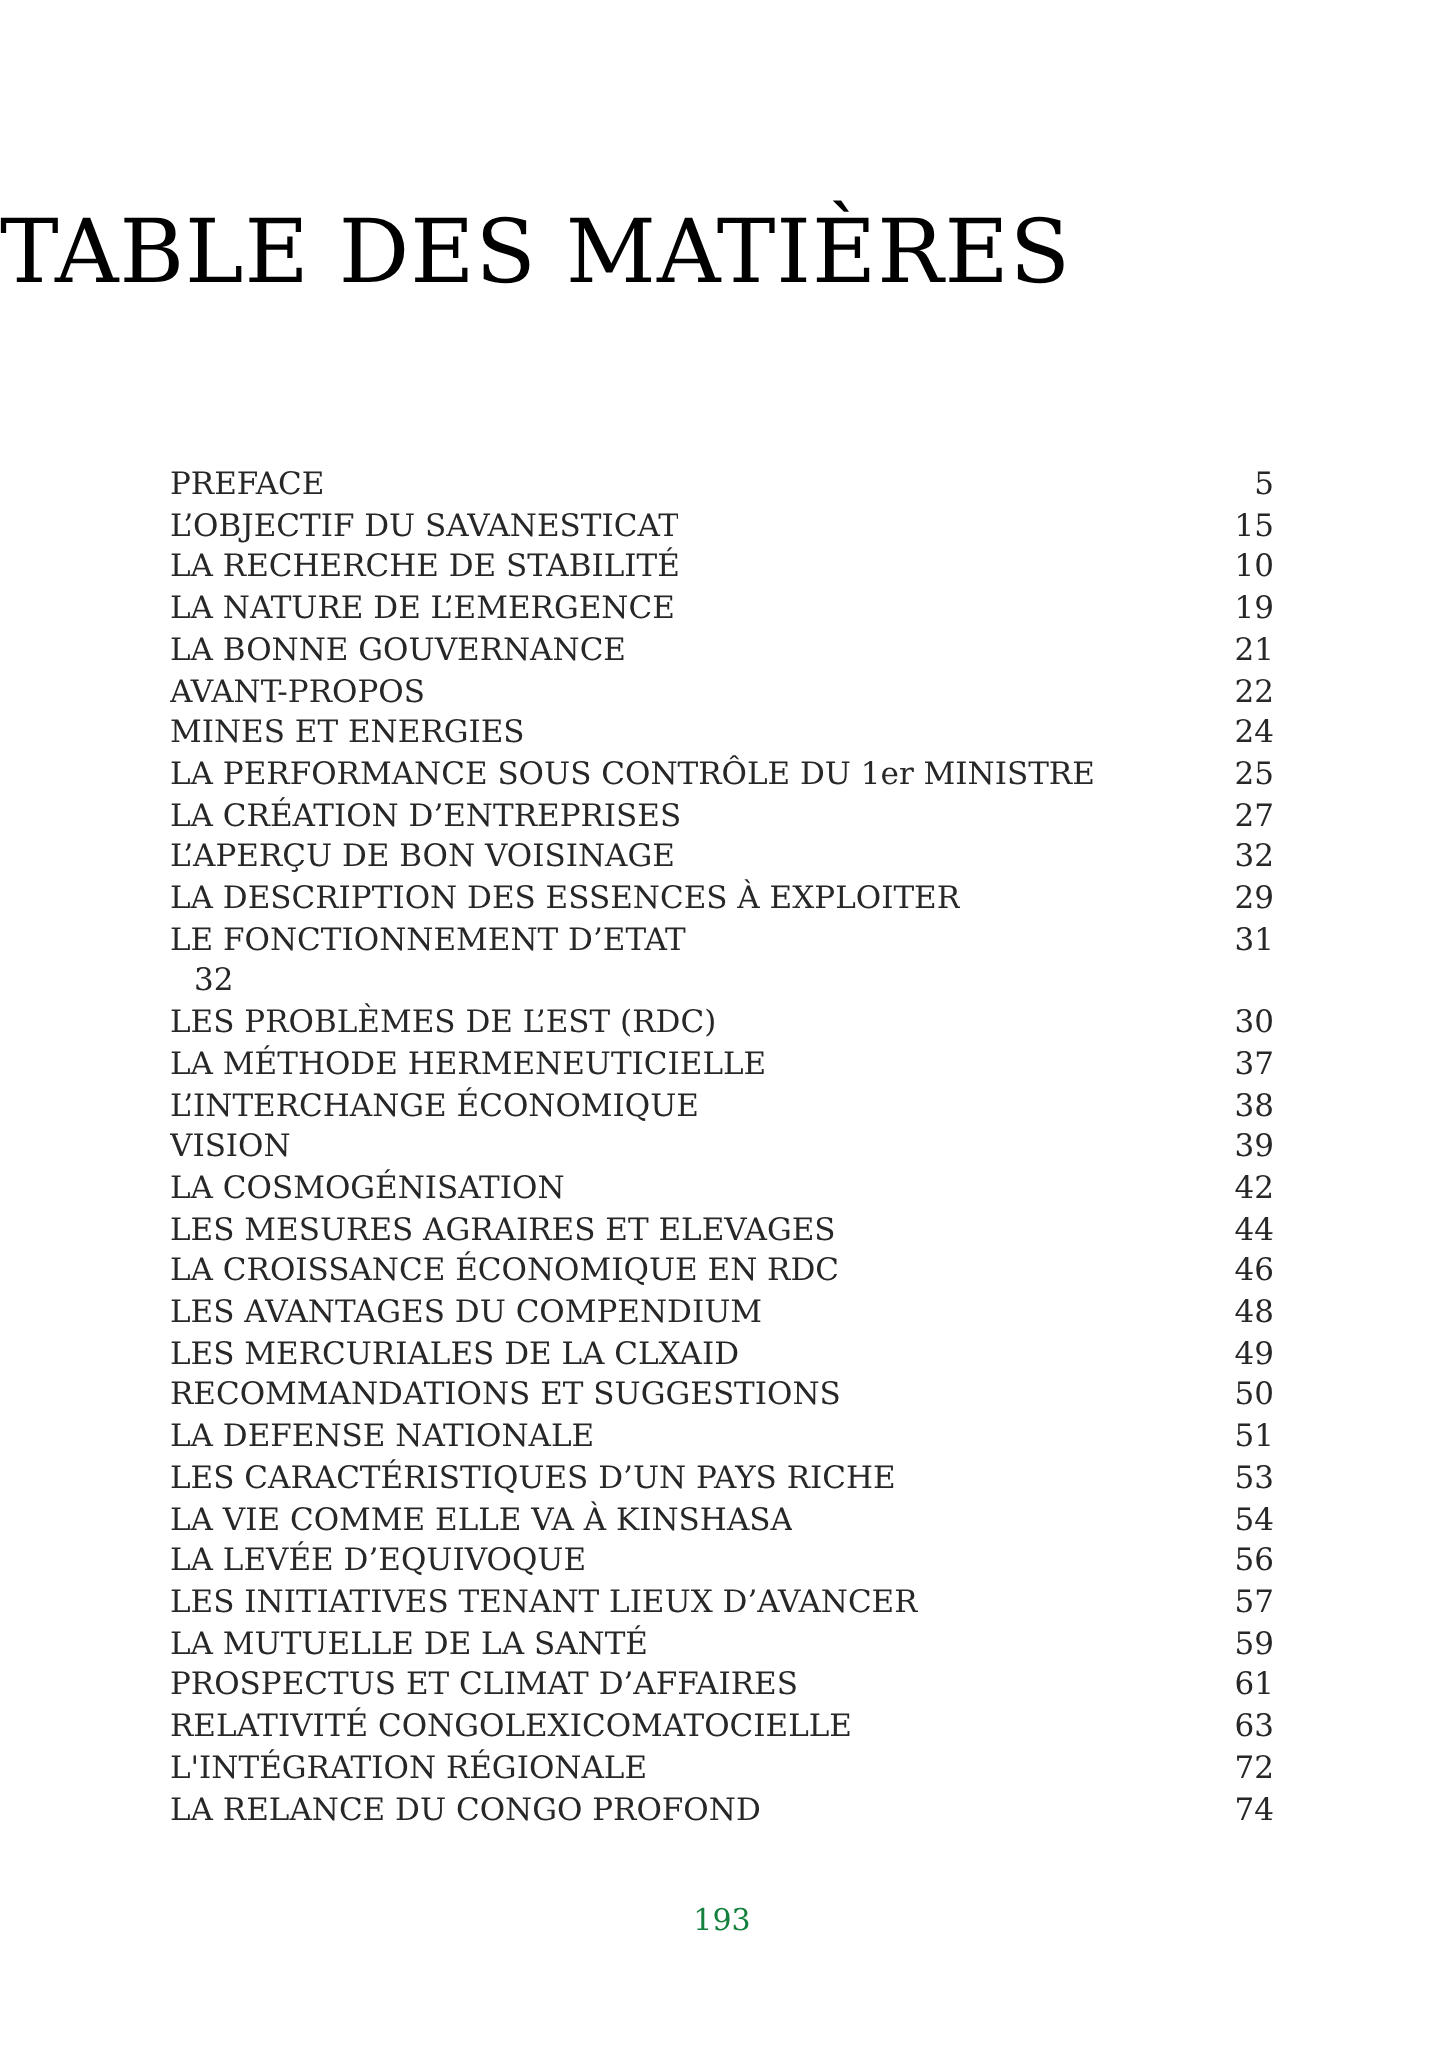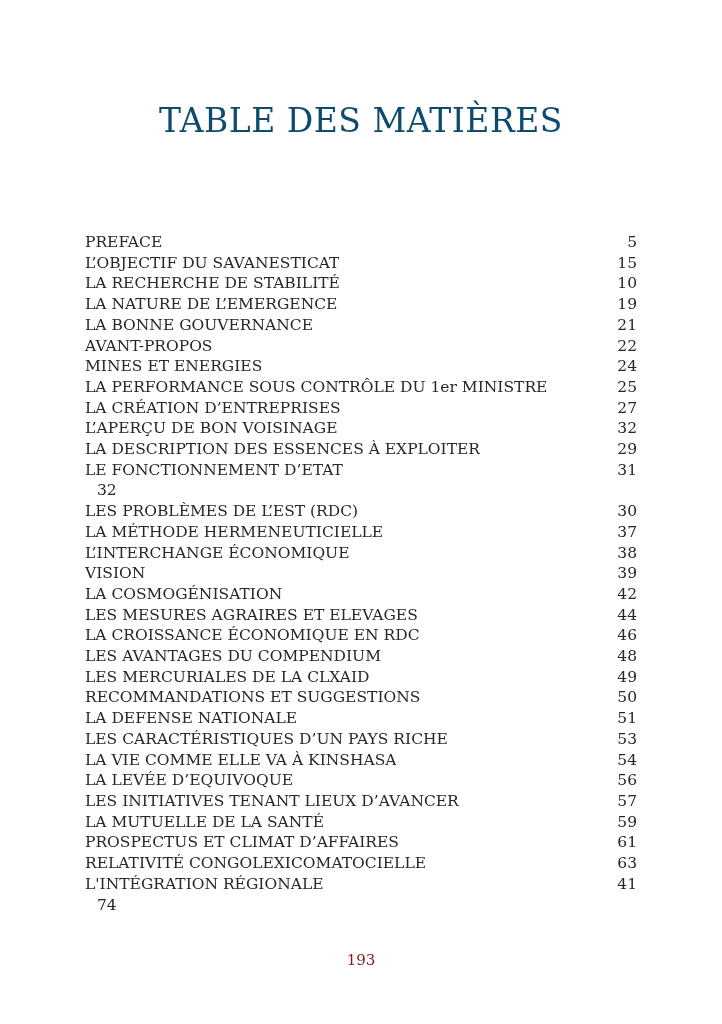--- a/index.html
+++ b/index.html
@@ -15,25 +15,24 @@
     font-family: "DejaVu Serif", serif;
     color: #272727;
     overflow: hidden;
   }
   .title {
     position: absolute;
     top: 101px;
     left: 0;
     right: 0;
     margin: 0;
-    text-align: center;
-    font-size: 33px;
+    font-size: 44px;
     font-weight: 400;
     letter-spacing: 0.5px;
-    color: #0c4a6e;
+    color: #000000;
   }
   .toc {
     position: absolute;
     top: 232px;
     left: 85px;
     right: 85px;
   }
   .toc-row {
     display: flex;
     justify-content: space-between;
@@ -51,21 +50,21 @@
     padding-left: 12px;
     text-align: right;
   }
   .footer {
     position: absolute;
     top: 951px;
     left: 0;
     right: 0;
     text-align: center;
     font-size: 15px;
-    color: #7f1d1d;
+    color: #15803d;
   }
 </style>
 </head>
 <body>
 
 <div class="page">
   <h1 class="title">TABLE DES MATIÈRES</h1>
 
   <div class="toc" id="toc">
   <div class="toc-row">
@@ -217,22 +216,23 @@
     <span class="toc-page">61</span>
   </div>
 
   <div class="toc-row">
     <span class="toc-label">RELATIVITÉ CONGOLEXICOMATOCIELLE</span>
     <span class="toc-page">63</span>
   </div>
 
   <div class="toc-row">
     <span class="toc-label">L'INTÉGRATION RÉGIONALE</span>
-    <span class="toc-page">41</span>
-  </div>
-
-  <div class="toc-row">
+    <span class="toc-page">72</span>
+  </div>
+
+  <div class="toc-row">
+    <span class="toc-label">LA RELANCE DU CONGO PROFOND</span>
     <span class="toc-page">74</span>
   </div>
 </div>
 
   <div class="footer">193</div>
 </div>
 
 </body></html>

